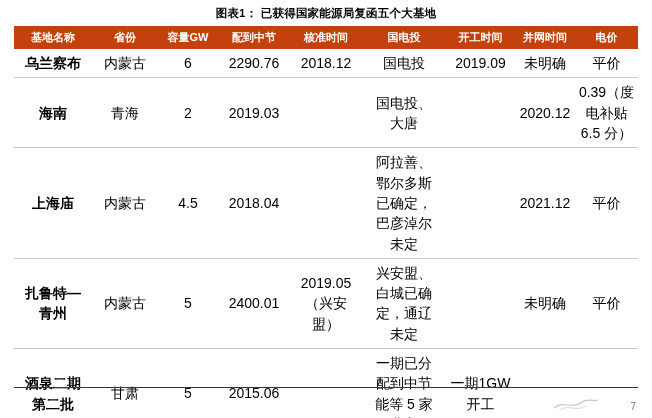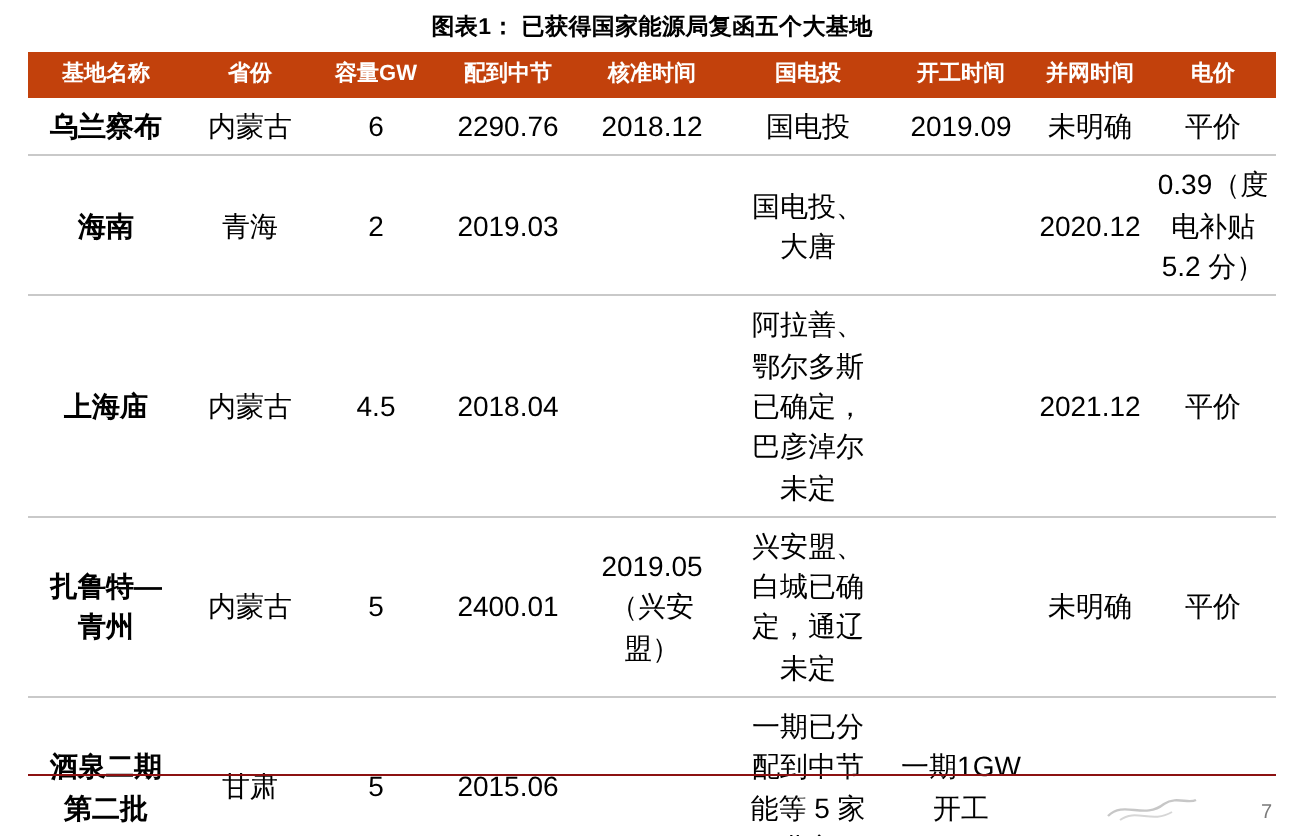--- a/index.html
+++ b/index.html
@@ -186,21 +186,21 @@
           </td>
         <td>
             <span class="cellwrap"></span>
           </td>
         <td>
             <span class="cellwrap">2020.12</span>
           </td>
         <td>
             <span class="cellwrap">0.39（度
 电补贴
-5.2 分）</span>
+6.5 分）</span>
           </td>
       </tr>
       <tr>
         <td class="name">
             <span class="cellwrap">上海庙</span>
           </td>
         <td>
             <span class="cellwrap">内蒙古</span>
           </td>
         <td>

